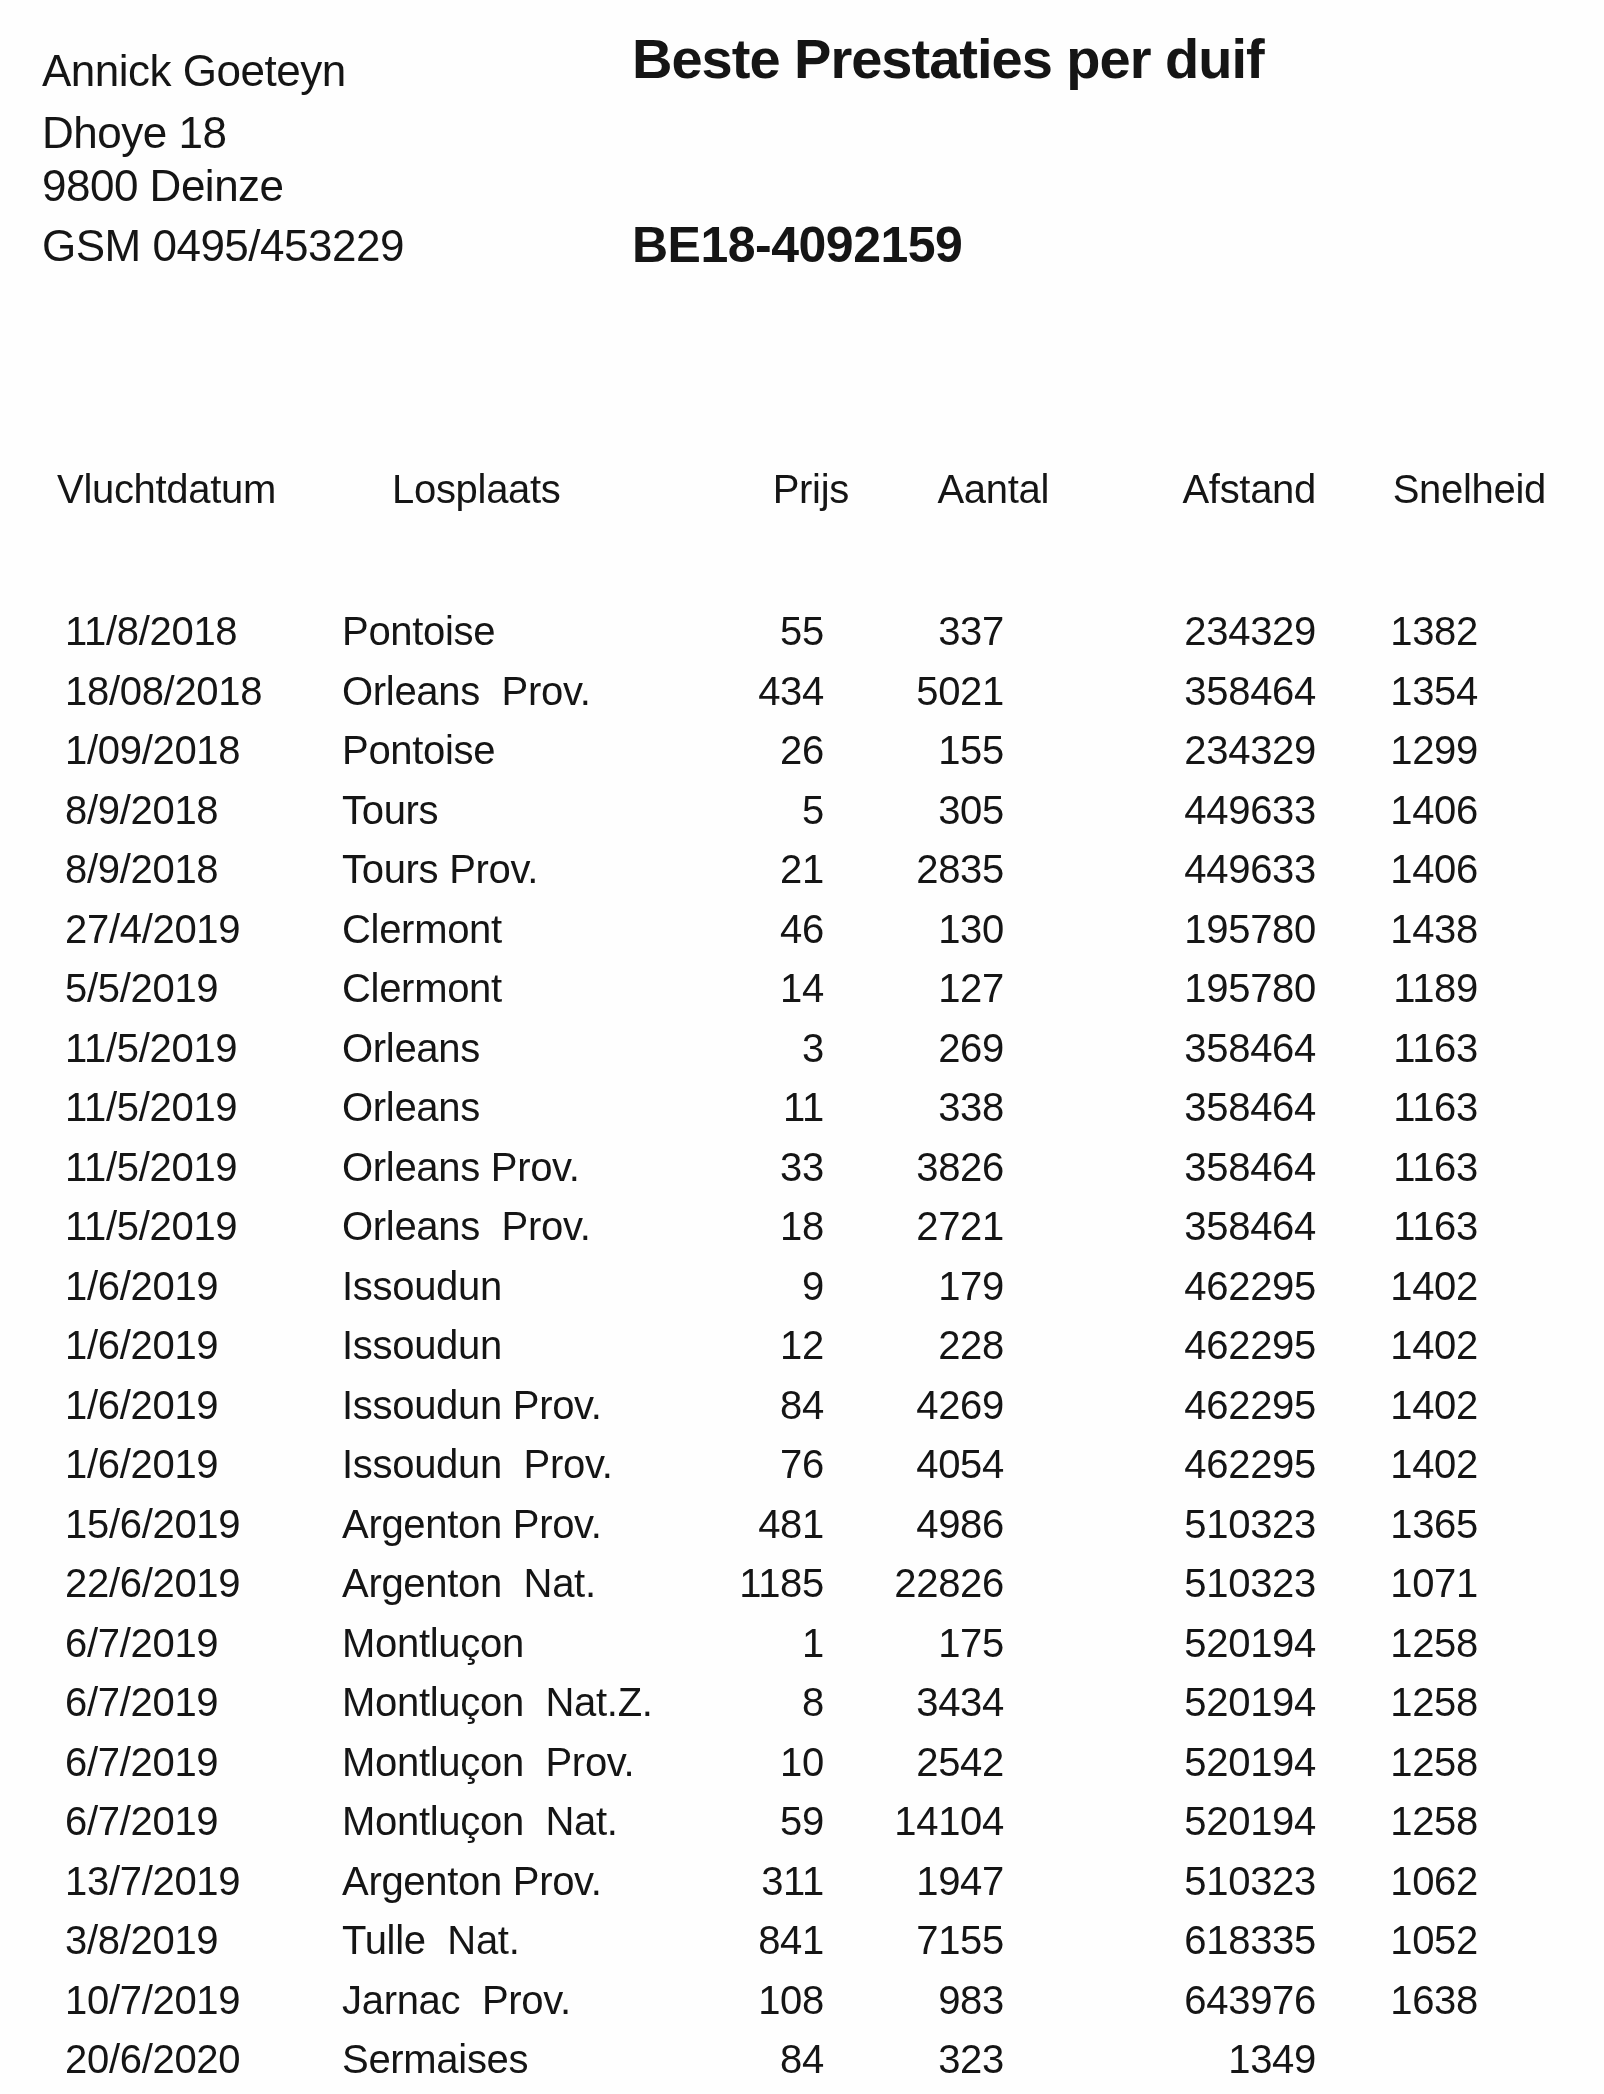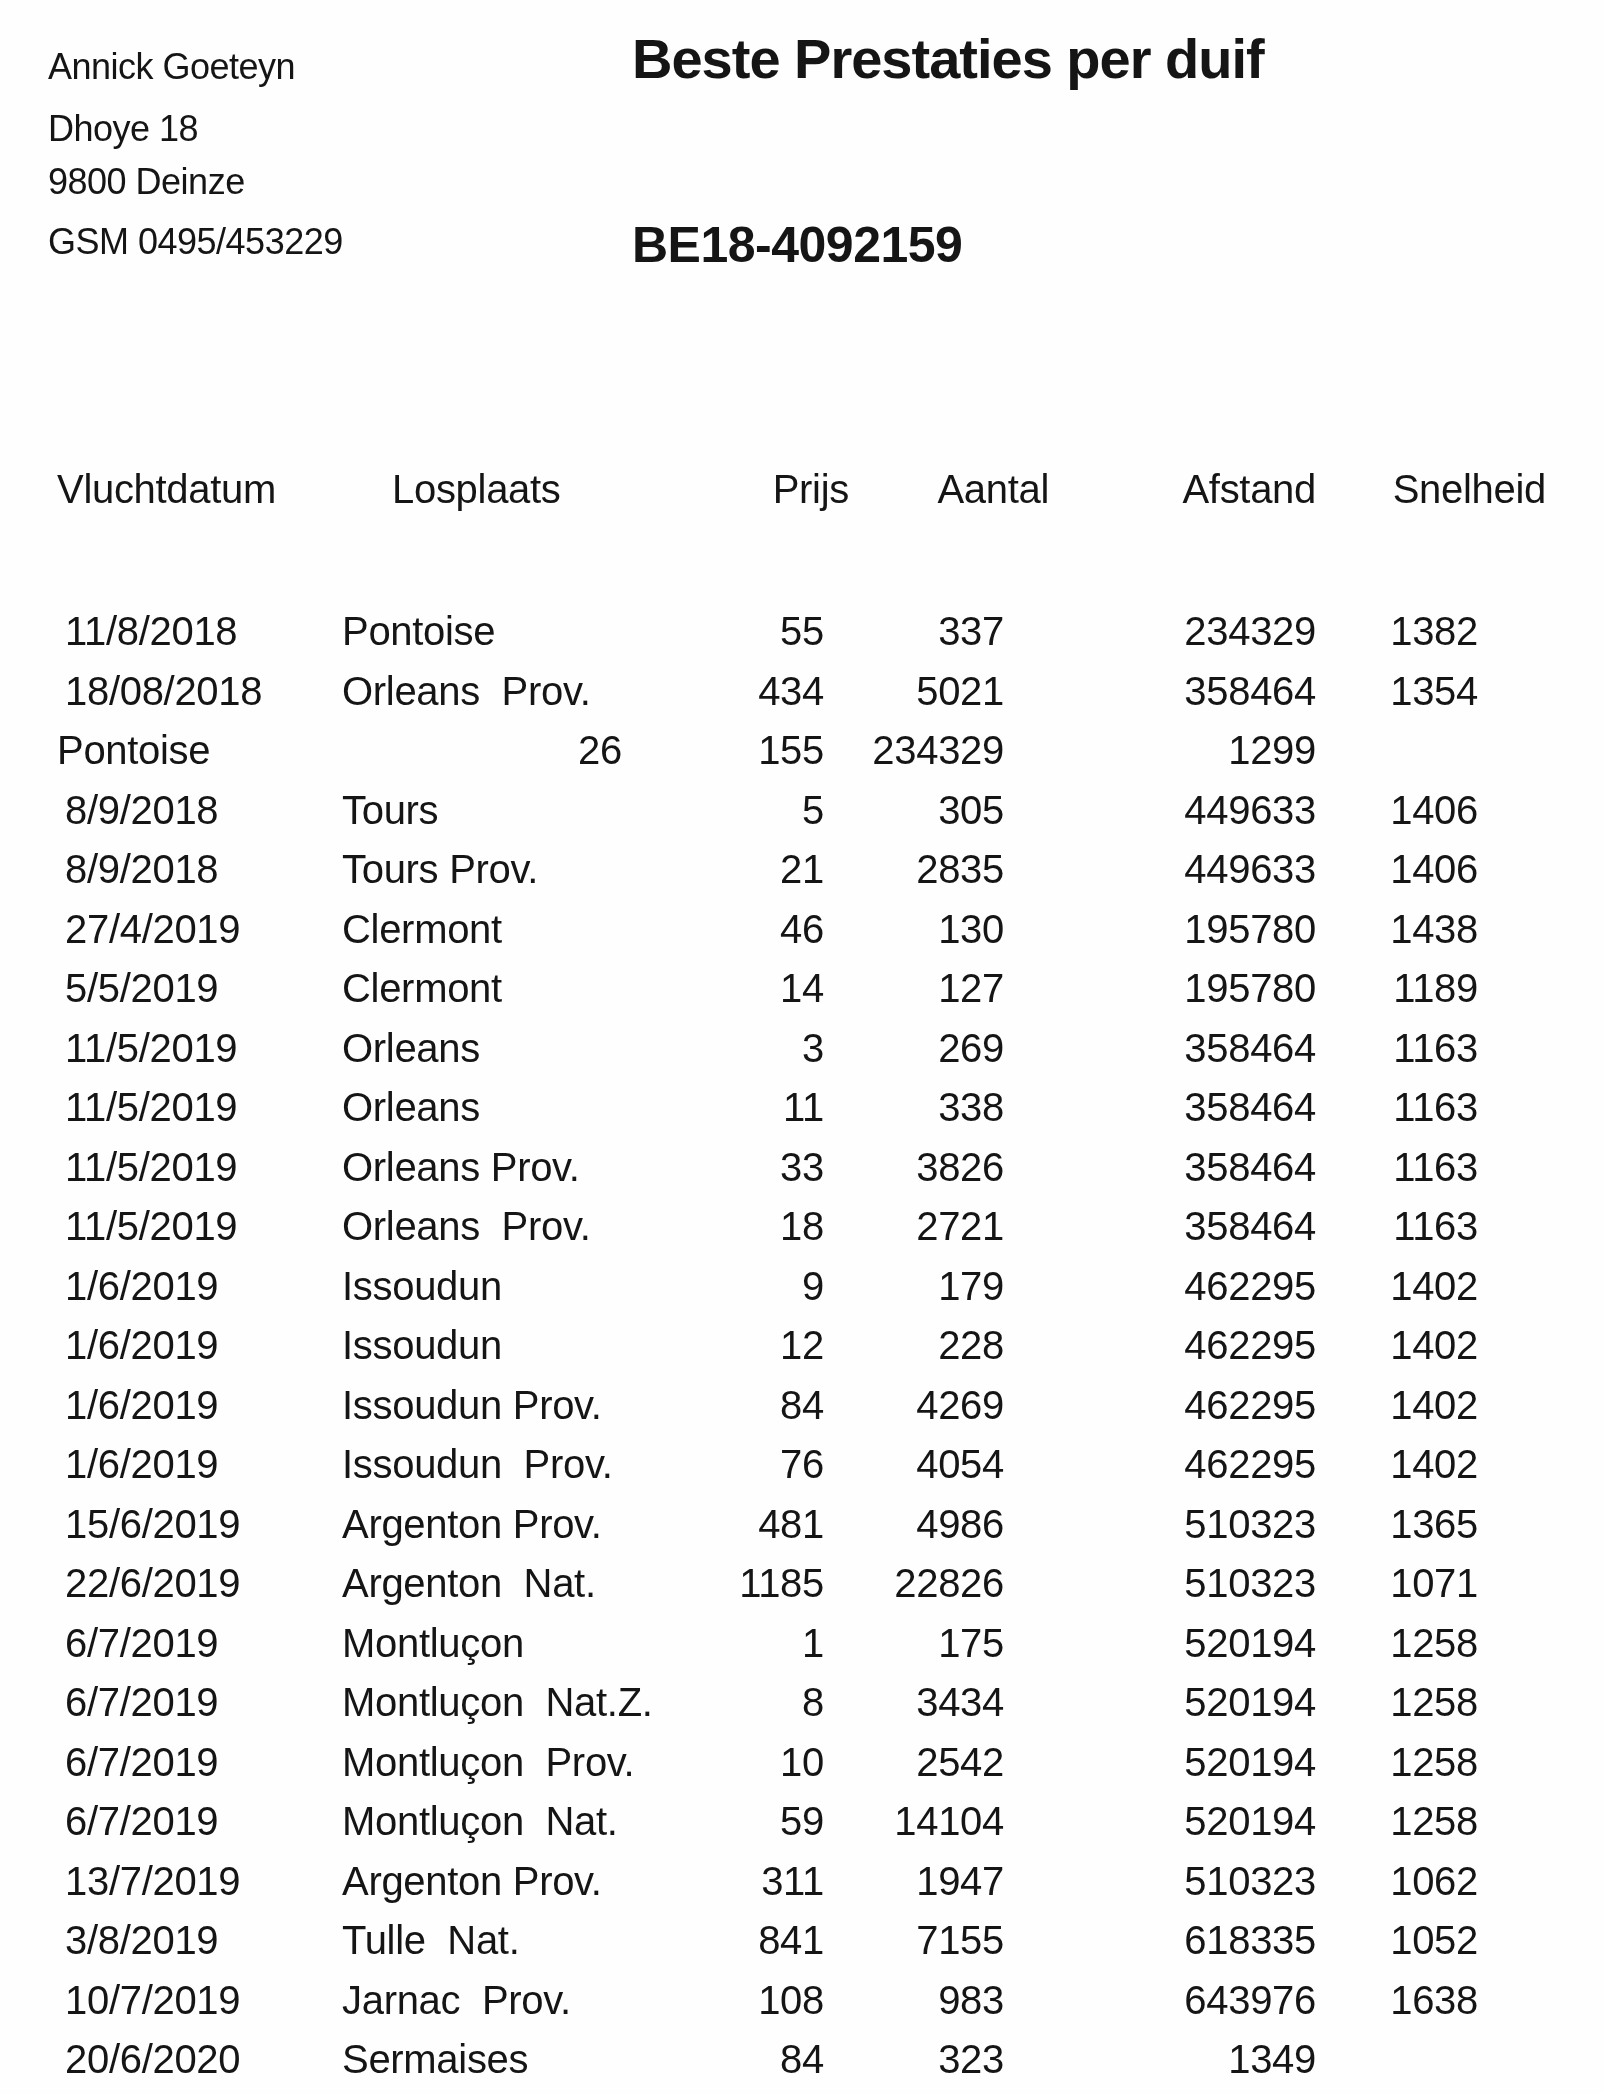--- a/index.html
+++ b/index.html
@@ -12,22 +12,22 @@
     position: relative;
     background: #fefefe;
     color: #151515;
     font-family: "Liberation Sans", sans-serif;
     overflow: hidden;
   }
 
   
   .sender-line {
     position: absolute;
-    left: 48px;
-    font-size: 36px;
+    left: 42px;
+    font-size: 44px;
     letter-spacing: -0.5px;
     white-space: pre;
   }
   .sender-name   { top: 46px;  }
   .sender-street { top: 108px; }
   .sender-city   { top: 161px; }
   .sender-phone  { top: 221px; }
 
   .report-title {
     position: absolute;
@@ -115,20 +115,21 @@
       </div>
       <div class="trow">
         <div class="cell c-date">18/08/2018</div>
         <div class="cell c-place">Orleans  Prov.</div>
         <div class="cell c-num">434</div>
         <div class="cell c-num">5021</div>
         <div class="cell c-num">358464</div>
         <div class="cell c-num">1354</div>
       </div>
       <div class="trow">
+        <div class="cell c-date">1/09/2018</div>
         <div class="cell c-place">Pontoise</div>
         <div class="cell c-num">26</div>
         <div class="cell c-num">155</div>
         <div class="cell c-num">234329</div>
         <div class="cell c-num">1299</div>
       </div>
       <div class="trow">
         <div class="cell c-date">8/9/2018</div>
         <div class="cell c-place">Tours</div>
         <div class="cell c-num">5</div>

